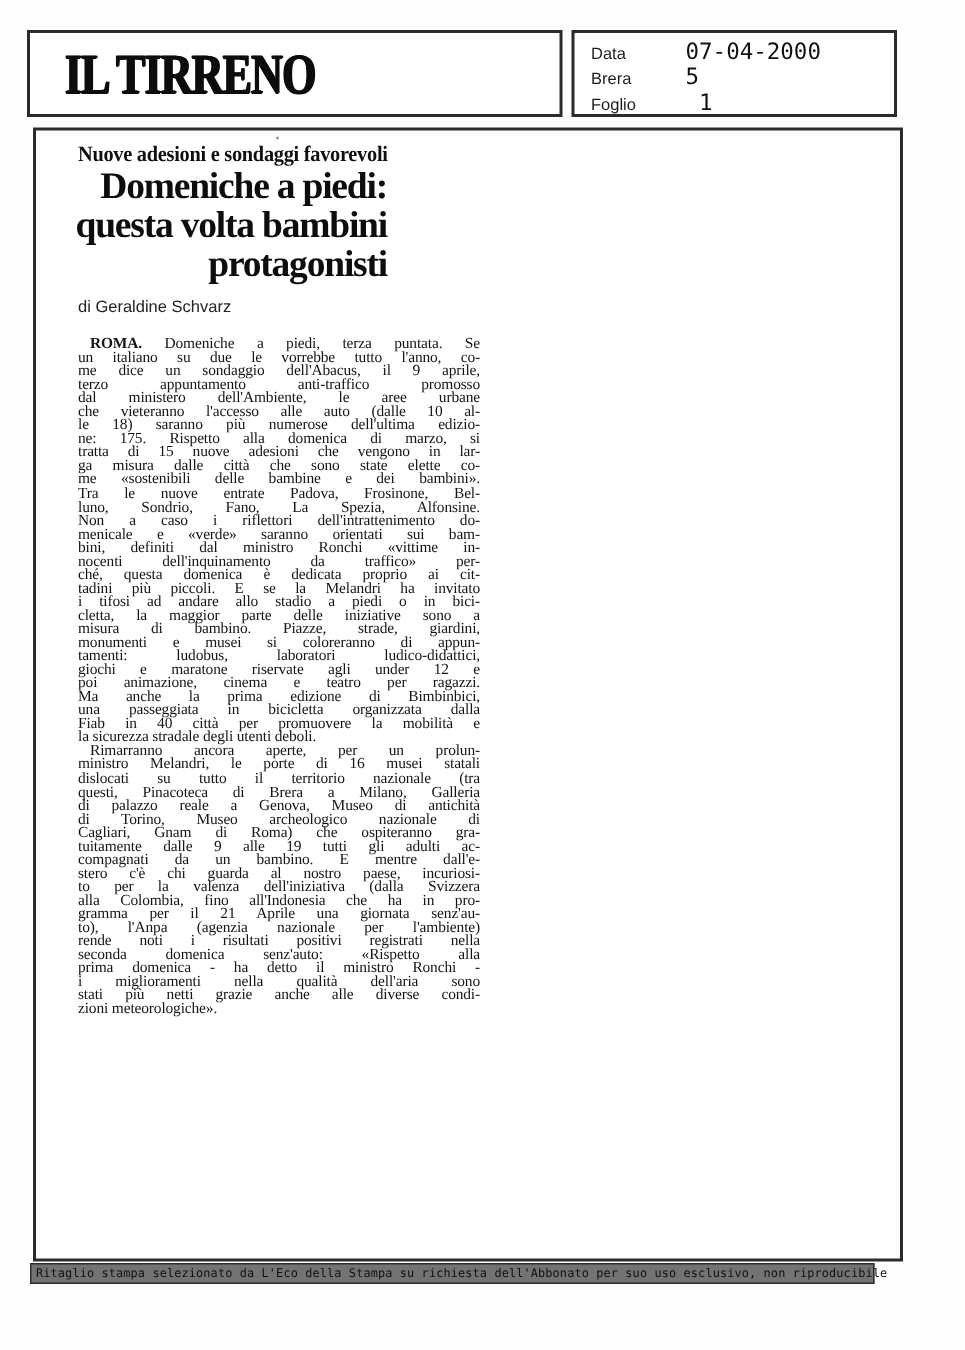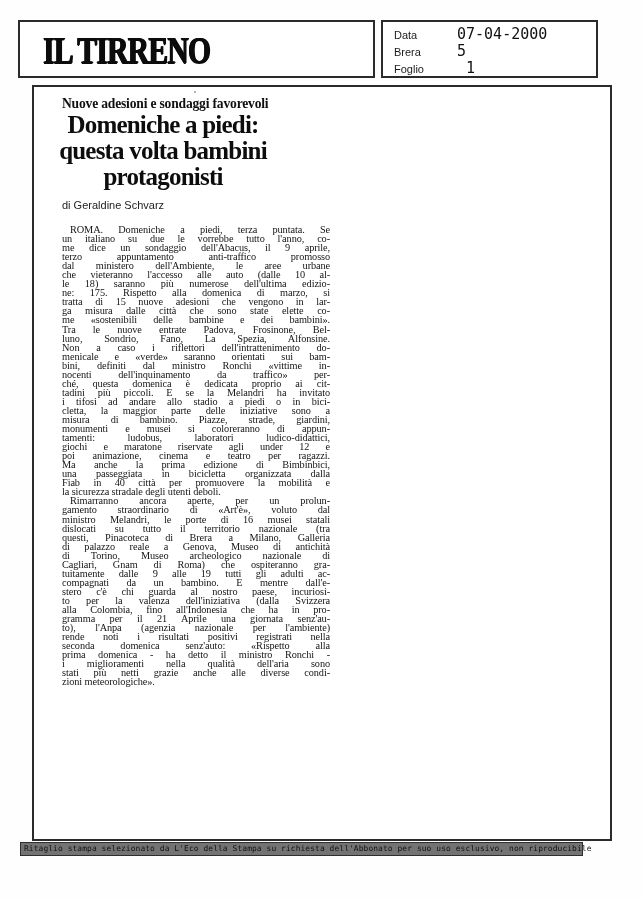--- a/index.html
+++ b/index.html
@@ -17,36 +17,36 @@
              border:2px solid #2b2b2b;box-sizing:border-box;background:#fff;
              padding:3px 0 12px 11px;}
   .meta-row{height:17px;white-space:nowrap;}
   .meta-label{display:inline-block;width:63px;font-family:"Liberation Sans",sans-serif;
               font-size:11px;color:#1c1c1c;vertical-align:baseline;}
   .meta-value{font-family:"DejaVu Sans Mono",monospace;font-size:15px;color:#111;
               vertical-align:baseline;}
   .meta-row:last-child .meta-value{padding-left:9px;}
 
   
-  .main{position:absolute;left:32px;top:85px;width:580px;height:756px;
+  .main{position:absolute;left:22px;top:85px;width:580px;height:756px;
         border:2px solid #2b2b2b;box-sizing:border-box;background:#fff;}
   .kicker{position:absolute;left:28px;top:8px;font-size:14.6px;font-weight:bold;
           letter-spacing:-0.2px;white-space:nowrap;color:#101010;
           transform:scaleX(0.93);transform-origin:0 0;}
-  .headline{position:absolute;left:24px;top:25px;width:210px;text-align:center;
+  .headline{position:absolute;left:24px;top:25px;width:210px;text-align:right;
             font-size:25px;line-height:26px;font-weight:bold;letter-spacing:-0.8px;
             color:#0d0d0d;}
   .byline{position:absolute;left:28px;top:112px;width:268px;text-align:left;
           font-family:"Liberation Sans",sans-serif;font-size:11px;color:#222;}
   .body-col{position:absolute;left:28px;top:138px;width:268px;
             font-size:10.3px;line-height:9.05px;color:#141414;}
   .bline{text-align:justify;text-align-last:justify;letter-spacing:-0.1px;}
   .bline.last{text-align-last:left;}
   .bline.ind{text-indent:8px;}
-  .bline b{font-weight:normal;}
+  .bline b{font-weight:bold;}
 
   
   .footer-box{position:absolute;left:20px;top:842px;width:563px;height:14px;
               border:1px solid #2e2e2e;box-sizing:border-box;background:#737373;}
   .footer-text{font-family:"DejaVu Sans Mono",monospace;font-size:7.9px;line-height:11px;
                letter-spacing:0.1px;white-space:nowrap;padding-left:3px;color:#101010;}
 
   
   .speck{position:absolute;background:#9a9a9a;border-radius:50%;}
 </style>
@@ -101,21 +101,20 @@
         <div class="bline">misura di bambino. Piazze, strade, giardini,</div>
         <div class="bline">monumenti e musei si coloreranno di appun-</div>
         <div class="bline">tamenti: ludobus, laboratori ludico-didattici,</div>
         <div class="bline">giochi e maratone riservate agli under 12 e</div>
         <div class="bline">poi animazione, cinema e teatro per ragazzi.</div>
         <div class="bline">Ma anche la prima edizione di Bimbinbici,</div>
         <div class="bline">una passeggiata in bicicletta organizzata dalla</div>
         <div class="bline">Fiab in 40 città per promuovere la mobilità e</div>
         <div class="bline last">la sicurezza stradale degli utenti deboli.</div>
         <div class="bline ind">Rimarranno ancora aperte, per un prolun-</div>
-        <div class="bline">gamento straordinario di «Art'è», voluto dal</div>
         <div class="bline">ministro Melandri, le porte di 16 musei statali</div>
         <div class="bline">dislocati su tutto il territorio nazionale (tra</div>
         <div class="bline">questi, Pinacoteca di Brera a Milano, Galleria</div>
         <div class="bline">di palazzo reale a Genova, Museo di antichità</div>
         <div class="bline">di Torino, Museo archeologico nazionale di</div>
         <div class="bline">Cagliari, Gnam di Roma) che ospiteranno gra-</div>
         <div class="bline">tuitamente dalle 9 alle 19 tutti gli adulti ac-</div>
         <div class="bline">compagnati da un bambino. E mentre dall'e-</div>
         <div class="bline">stero c'è chi guarda al nostro paese, incuriosi-</div>
         <div class="bline">to per la valenza dell'iniziativa (dalla Svizzera</div>

